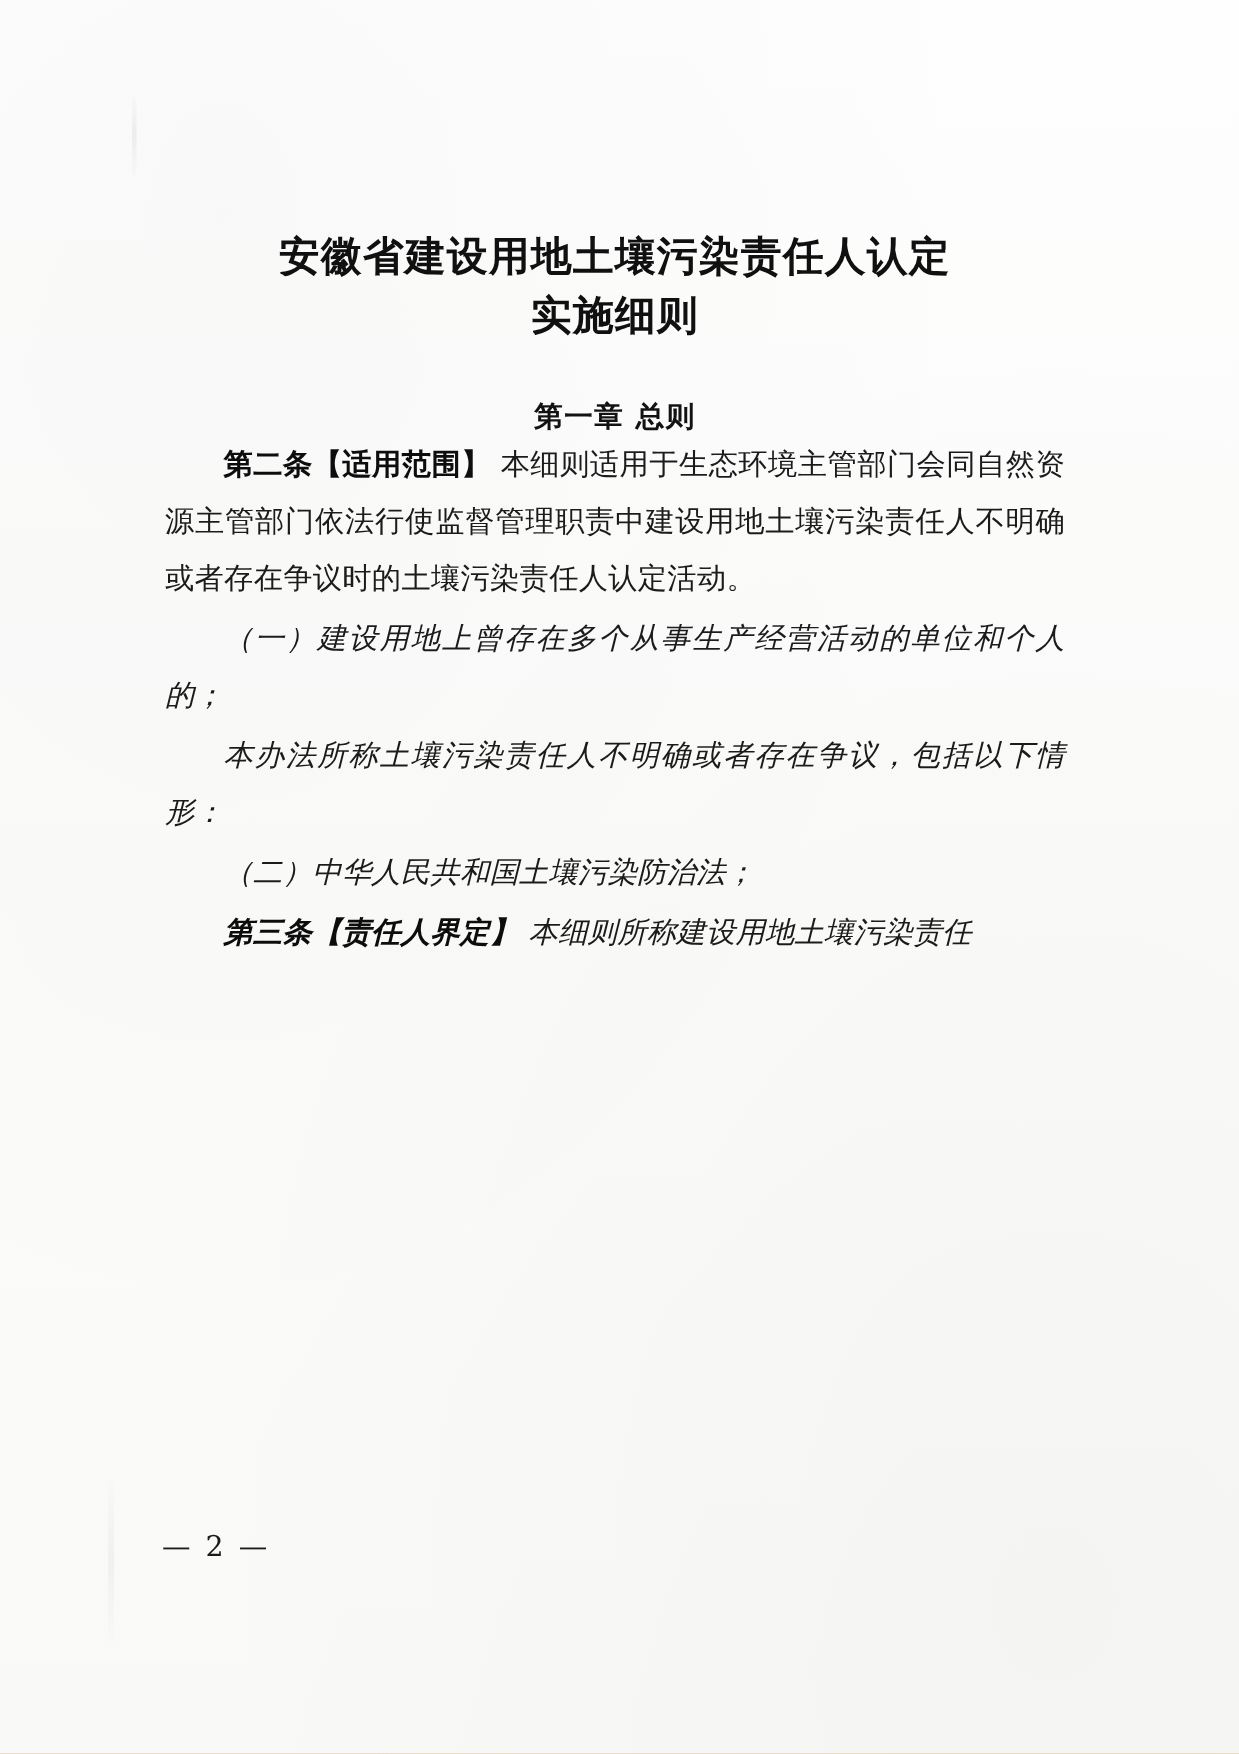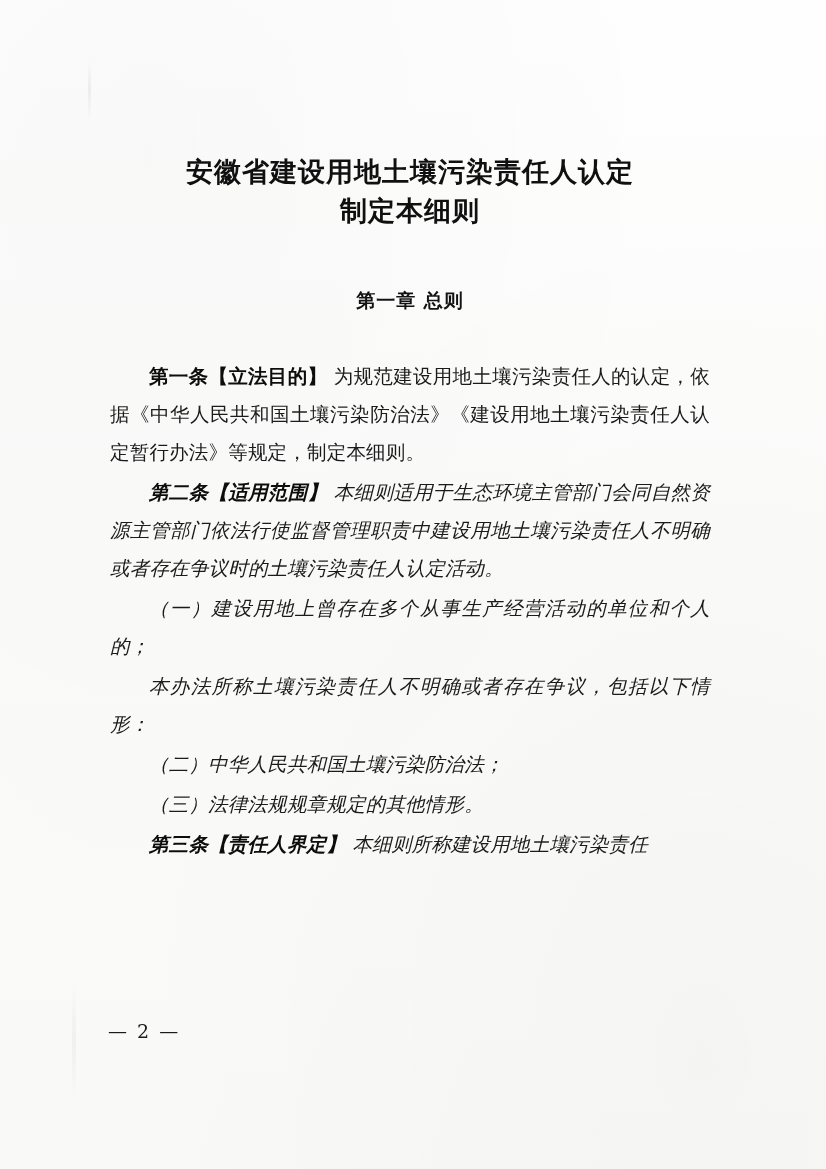--- a/index.html
+++ b/index.html
@@ -48,21 +48,21 @@
     color: #101010;
   }
   .doc-title .line2 {
     display: block;
   }
   .chapter {
     text-align: center;
     font-weight: bold;
     font-size: 19px;
     letter-spacing: 1px;
-    margin-top: 58px;
+    margin-top: 35px;
     color: #121212;
   }
   .para {
     font-size: 19.5px;
     line-height: 1.95;
     text-align: justify;
     text-justify: inter-ideograph;
     margin: 0;
     letter-spacing: 0.2px;
     color: #1b1b1b;
@@ -108,49 +108,43 @@
 
 <div class="page">
   <div class="paper-tint"></div>
   <div class="edge-smudge smudge-1"></div>
   <div class="edge-smudge smudge-2"></div>
 
   <div class="content">
 
     <h1 class="doc-title">
       <span>安徽省建设用地土壤污染责任人认定</span>
-      <span class="line2">制定本细则</span>
+      <span class="line2">实施细则</span>
     </h1>
 
     <div class="chapter">第一章  总则</div>
 
-    <p class="para first indent">
-      <span class="lead">第一条【立法目的】</span><span>  为规范建设用地土壤污染责任人的认定，依据《中华人民共和国土壤污染防治法》《建设用地土壤污染责任人认定暂行办法》等规定，制定本细则。</span>
-    </p>
 
     <p class="para indent">
       <span class="lead">第二条【适用范围】</span><span>  本细则适用于生态环境主管部门会同自然资源主管部门依法行使监督管理职责中建设用地土壤污染责任人不明确或者存在争议时的土壤污染责任人认定活动。</span>
     </p>
 
 
     <p class="para indent">
       <span>（一）建设用地上曾存在多个从事生产经营活动的单位和个人的；</span>
     </p>
 
     <p class="para indent">
       <span>本办法所称土壤污染责任人不明确或者存在争议，包括以下情形：</span>
     </p>
 
     <p class="para indent">
       <span>（二）中华人民共和国土壤污染防治法；</span>
     </p>
 
-    <p class="para indent">
-      <span>（三）法律法规规章规定的其他情形。</span>
-    </p>
 
     <p class="para indent">
       <span class="lead">第三条【责任人界定】</span><span>  本细则所称建设用地土壤污染责任</span>
     </p>
 
   </div>
 
   <div class="page-number">— 2 —</div>
 </div>
 

